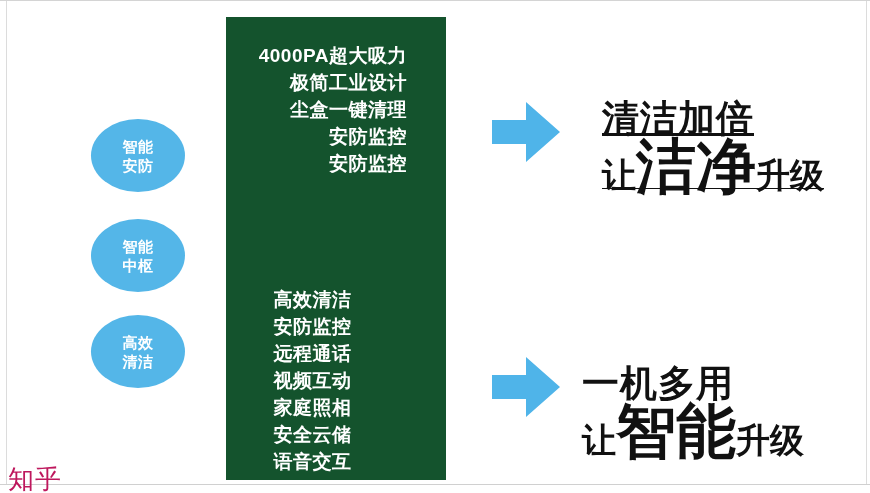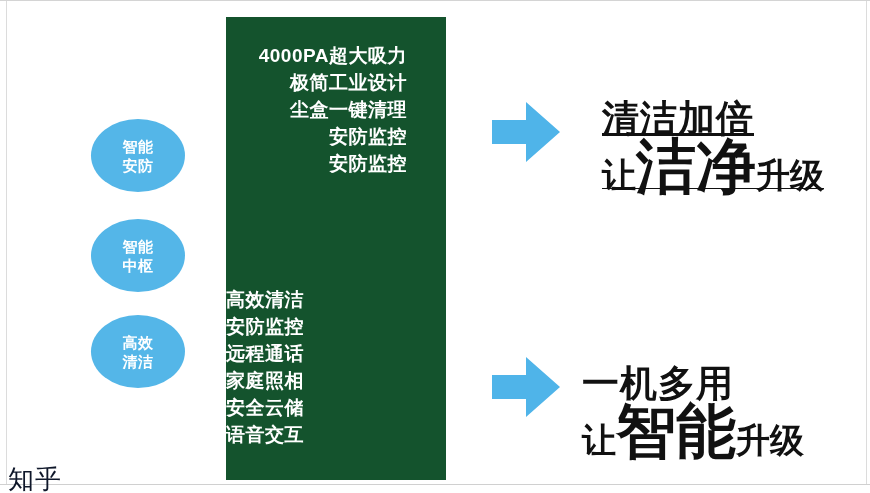--- a/index.html
+++ b/index.html
@@ -42,21 +42,21 @@
     width: 1px; height: 483px;
     background: #dcdcdc;
   }
   
   .watermark {
     position: absolute;
     left: 8px;
     top: 466px;
     font-size: 26px;
     line-height: 26px;
-    color: #0f172a;
+    color: #be185d;
     letter-spacing: 1px;
     white-space: nowrap;
     user-select: none;
   }
   
   .circle {
     position: absolute;
     width: 94px;
     height: 73px;
     border-radius: 50%;
@@ -95,21 +95,21 @@
     letter-spacing: 0.5px;
     box-sizing: border-box;
   }
   #panel-group-top {
     top: 25px;
     text-align: right;
     padding-right: 39px;
   }
   #panel-group-bottom {
     top: 269px;
-    text-align: left;
+    text-align: center;
     padding-right: 47px;
   }
   .panel-line { display: block; white-space: nowrap; }
 
   
   .arrow {
     position: absolute;
     width: 72px;
     height: 68px;
   }
@@ -177,20 +177,21 @@
       <span class="panel-line">极简工业设计</span>
       <span class="panel-line">尘盒一键清理</span>
       <span class="panel-line">安防监控</span>
       <span class="panel-line">安防监控</span>
     </div>
 
     <div class="panel-group" id="panel-group-bottom">
       <span class="panel-line">高效清洁</span>
       <span class="panel-line">安防监控</span>
       <span class="panel-line">远程通话</span>
+      <span class="panel-line">视频互动</span>
       <span class="panel-line">家庭照相</span>
       <span class="panel-line">安全云储</span>
       <span class="panel-line">语音交互</span>
     </div>
 
   </div>
 
   <svg class="arrow" id="arrow-1" viewBox="0 0 72 68">
     <polygon points="2,22 36,22 36,4 70,34 36,64 36,46 2,46" fill="#4fb4e9"></polygon>
   </svg>

